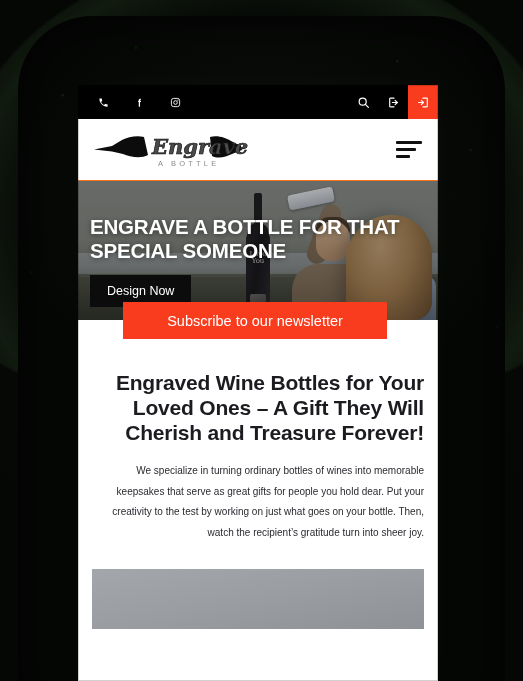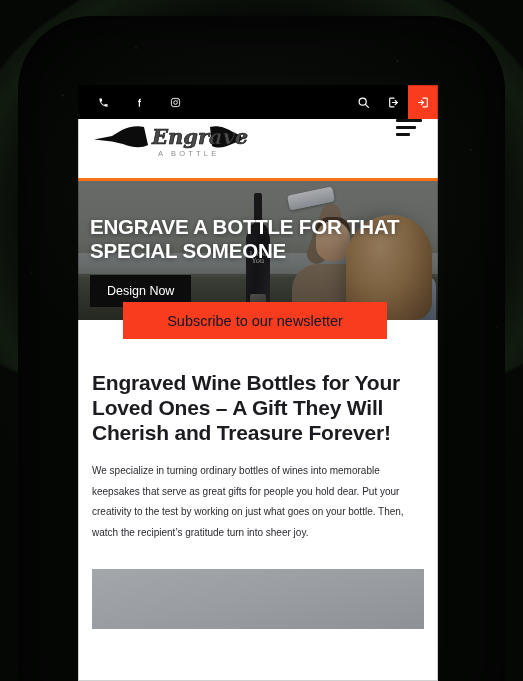--- a/index.html
+++ b/index.html
@@ -106,24 +106,24 @@
     background: #fa3c1e;
     width: 30px;
   }
   .tb-icon svg { display: block; }
 
   
   .logobar {
     height: 62px;
     background: #ffffff;
     display: flex;
-    align-items: flex-start;
+    align-items: center;
     padding: 0 16px 0 14px;
     box-sizing: border-box;
-    border-bottom: 3px solid #f97316;
+    border-bottom: 1px solid #f97316;
   }
   .logo-wrap { display: flex; align-items: center; }
   .hamburger {
     margin-left: auto;
     width: 26px;
     display: flex;
     flex-direction: column;
     gap: 4px;
     align-items: flex-start;
     cursor: pointer;
@@ -259,32 +259,32 @@
     height: 30px;
     background: #ffffff;
   }
   .newsletter {
     position: absolute;
     left: 45px;
     top: -18px;
     width: 264px;
     height: 37px;
     background: #fa3c1e;
-    color: #0f172a;
+    color: #ffffff;
     display: flex;
     align-items: center;
     justify-content: center;
     font-size: 14.5px;
     cursor: pointer;
   }
 
   
   .article {
-    padding: 20px 28px 0 14px;
-    text-align: left;
+    padding: 20px 14px 0 14px;
+    text-align: right;
     box-sizing: border-box;
   }
   .article h2 {
     margin: 0 0 16px 0;
     font-size: 21px;
     line-height: 25px;
     color: #1b1b20;
     font-weight: 700;
     letter-spacing: -0.2px;
   }

